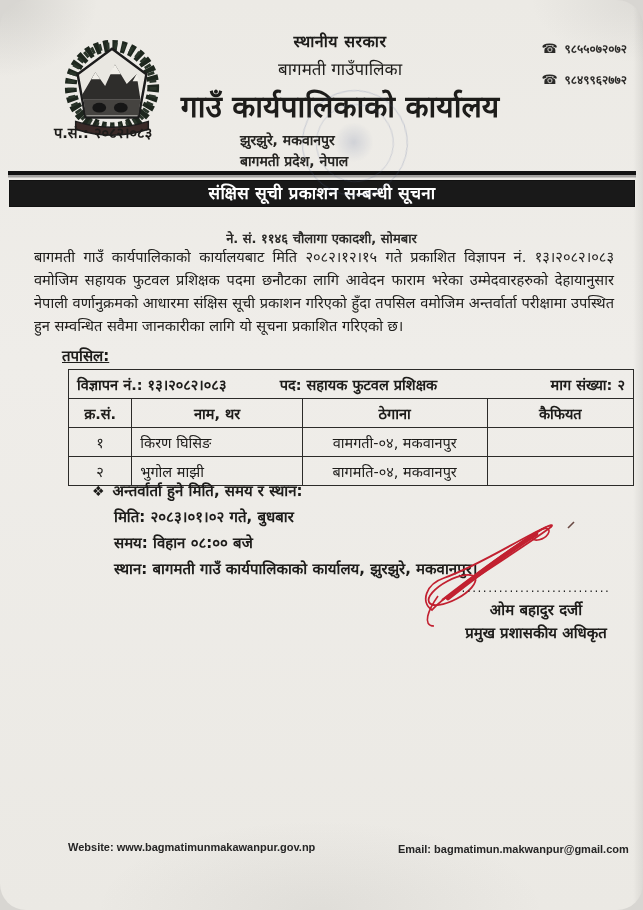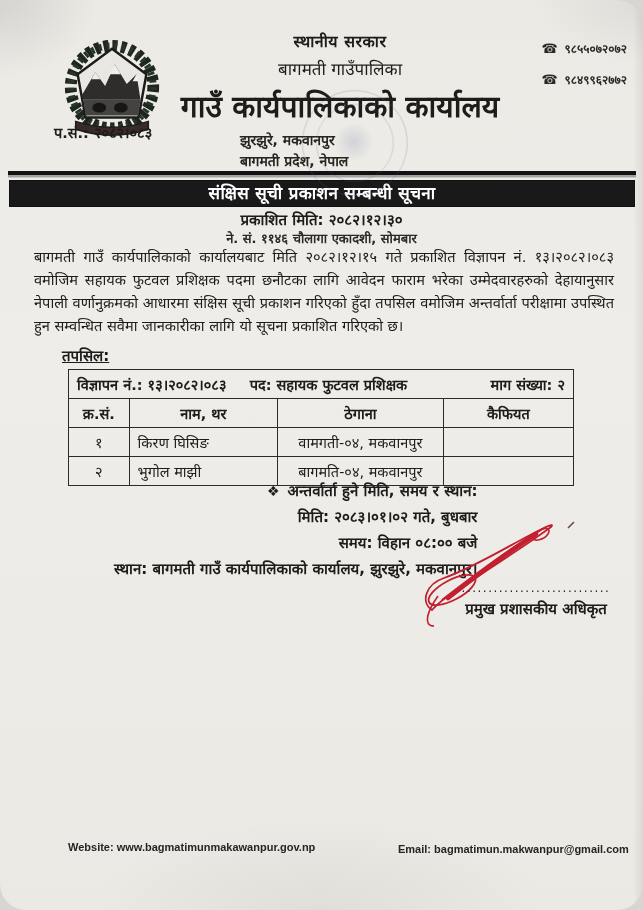--- a/index.html
+++ b/index.html
@@ -33,32 +33,32 @@
   
   .top-rule{position:absolute;left:8px;top:171px;width:628px;height:3.5px;background:#121212;box-shadow:0 2.5px 0 rgba(70,70,70,.45);}
   .banner{position:absolute;left:10px;top:181px;width:624px;height:25px;background:#191919;color:#ffffff;
           font-size:17px;font-weight:600;text-align:center;line-height:25px;letter-spacing:.3px;box-shadow:0 0 0 1px #111;}
   .pub1{position:absolute;left:0;top:209px;width:643px;text-align:center;font-size:15px;font-weight:700;}
   .pub2{position:absolute;left:0;top:229px;width:643px;text-align:center;font-size:13px;font-weight:600;color:#2b2a28;}
   
   .body-par{position:absolute;left:34px;top:245px;width:580px;font-size:14.6px;line-height:23px;text-align:justify;font-weight:500;}
   .tapsil{position:absolute;left:62px;top:345px;font-size:15px;font-weight:700;text-decoration:underline;}
   
-  table.shortlist{position:absolute;left:68px;top:369px;width:506px;border-collapse:collapse;font-size:14.5px;}
+  table.shortlist{position:absolute;left:68px;top:369px;width:566px;border-collapse:collapse;font-size:14.5px;}
   table.shortlist td,table.shortlist th{border:1.6px solid #2c2b29;padding:2px 8px;height:24px;}
   table.shortlist .meta-cell{font-weight:600;}
   .meta-flex{display:flex;justify-content:space-between;align-items:center;}
   .meta-flex .m2{margin-right:60px;}
   table.shortlist th{font-weight:700;text-align:center;}
   td.c-sn{text-align:center;width:48px;}
   td.c-name{width:168px;text-align:left;padding-left:12px;}
   td.c-addr{width:180px;text-align:center;}
   td.c-rem{width:140px;}
   
-  .interview{position:absolute;left:92px;top:478px;font-size:15px;line-height:26px;font-weight:600;text-align:right;}
+  .interview{position:absolute;left:92px;top:478px;font-size:15px;line-height:26px;font-weight:600;}
   .interview .head{font-weight:700;}
   .interview .bullet{margin-right:8px;font-size:14px;}
   .interview .sub{margin-left:22px;}
   
   .sig-svg{position:absolute;left:418px;top:518px;width:165px;height:110px;}
   .sig-block{position:absolute;right:2px;top:581px;width:210px;text-align:center;}
   .sig-dots{font-size:12px;letter-spacing:1.5px;color:#222;white-space:nowrap;}
   .sig-name{font-size:15px;font-weight:700;margin-top:4px;}
   .sig-title{font-size:15px;font-weight:700;margin-top:3px;}
   
@@ -108,21 +108,20 @@
       <span class="ic">☎</span><span>९८५५०७२०७२</span>
     </div>
     <div class="phone-row">
       <span class="ic">☎</span><span>९८४९९६२७७२</span>
     </div>
   </div>
 
   <div class="top-rule"></div>
   <div class="banner">संक्षिस सूची प्रकाशन सम्बन्धी सूचना</div>
 
-  <div class="pub1">प्रकाशित मिति: २०८२।१२।३०</div>
   <div class="pub2">ने. सं. ११४६ चौलागा एकादशी, सोमबार</div>
 
   <div class="body-par">बागमती गाउँ कार्यपालिकाको कार्यालयबाट मिति २०८२।१२।१५ गते प्रकाशित विज्ञापन नं. १३।२०८२।०८३ वमोजिम सहायक फुटवल प्रशिक्षक पदमा छनौटका लागि आवेदन फाराम भरेका उम्मेदवारहरुको देहायानुसार नेपाली वर्णानुक्रमको आधारमा संक्षिस सूची प्रकाशन गरिएको हुँदा तपसिल वमोजिम अन्तर्वार्ता परीक्षामा उपस्थित हुन सम्वन्धित सवैमा जानकारीका लागि यो सूचना प्रकाशित गरिएको छ।</div>
   <div class="tapsil">तपसिल:</div>
 
   <table class="shortlist">
     <tbody>
         <tr>
       <td colspan="4" class="meta-cell">
         <div class="meta-flex">
@@ -167,20 +166,21 @@
     <path d="M24,82 C55,58 100,25 128,9" fill="none" stroke="#c22030" stroke-width="2"></path>
     <path d="M30,80 C58,58 96,30 118,16" fill="none" stroke="#c22030" stroke-width="4.5" stroke-linecap="round"></path>
     <ellipse cx="34" cy="72" rx="26" ry="10" transform="rotate(-28 34 72)" fill="none" stroke="#c22030" stroke-width="1.8"></ellipse>
     <path d="M120,14 C126,8 134,10 130,16 C126,22 116,24 114,20" fill="none" stroke="#c22030" stroke-width="1.6"></path>
     <path d="M20,78 C10,92 4,108 16,108" fill="none" stroke="#c22030" stroke-width="1.6"></path>
     <path d="M150,10 L156,4" fill="none" stroke="#6a4a44" stroke-width="1.6"></path>
   </svg>
 
   <div class="sig-block">
     <div class="sig-dots">............................</div>
+    <div class="sig-name">ओम बहादुर दर्जी</div>
     <div class="sig-title">प्रमुख प्रशासकीय अधिकृत</div>
   </div>
 
   <div class="footer">
     <div class="f-web">
       <span>Website:</span>
       <span>www.bagmatimunmakawanpur.gov.np</span>
     </div>
     <div class="f-mail">
       <span>Email:</span>

